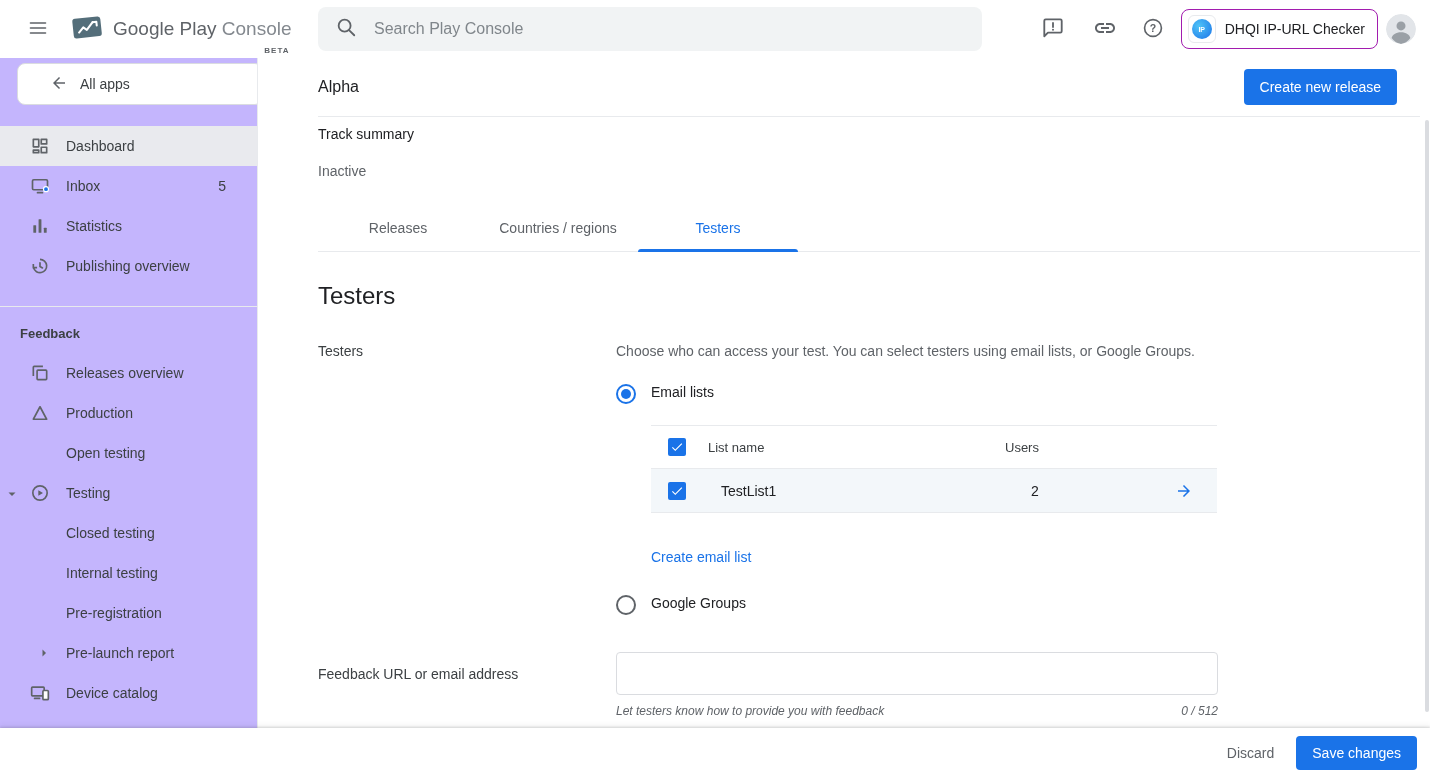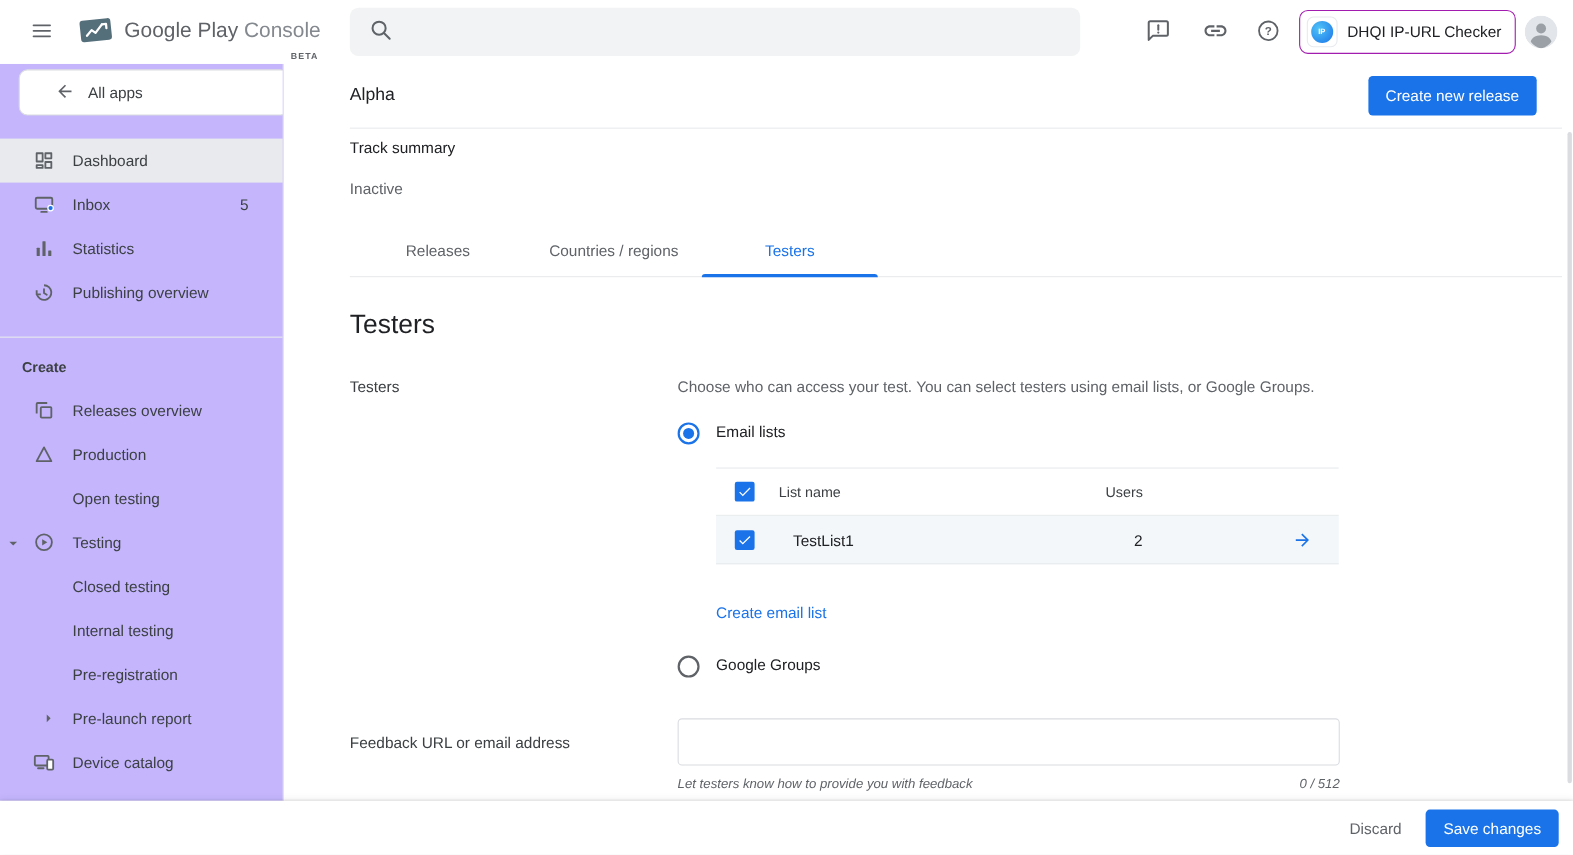--- a/index.html
+++ b/index.html
@@ -117,20 +117,21 @@
     <span class="logo-text"><span class="brand1">Google Play</span><span class="brand2"> Console</span></span>
     <span class="beta">BETA</span>
   </div>
   <div class="search">
     <span>
       <svg viewBox="0 0 24 24" width="22" height="22">
           <circle cx="10.5" cy="10.5" r="6.5" fill="none" stroke="#5f6368" stroke-width="2"></circle>
           <path d="M15.3 15.3 21 21" stroke="#5f6368" stroke-width="2" stroke-linecap="round"></path>
         </svg>
     </span>
+    <input type="text" placeholder="Search Play Console" style="">
   </div>
   <div class="topbar-right">
     <button class="icon-btn fb-btn">
       <span>
         <svg viewBox="0 0 24 24" width="22" height="22">
             <path d="M20 2.5H4a1.5 1.5 0 0 0-1.5 1.5v17l4-4H20a1.5 1.5 0 0 0 1.5-1.5V4A1.5 1.5 0 0 0 20 2.5z" fill="none" stroke="#5f6368" stroke-width="2" stroke-linejoin="round"></path>
             <path d="M12 6.5v4.5" stroke="#5f6368" stroke-width="2" stroke-linecap="round"></path>
             <circle cx="12" cy="13.8" r="1.1" fill="#5f6368"></circle>
           </svg>
       </span>
@@ -212,21 +213,21 @@
             <path d="M12 4a8 8 0 1 1-7.7 10.2"></path>
             <path d="M4 9.5V14h4.5" stroke-linejoin="round"></path>
             <path d="M12 8.2v4.3l3 1.8" stroke-linecap="round"></path>
           </svg>
       </span>
       <span>Publishing overview</span>
     </div>
   </nav>
 
   <div class="side-divider"></div>
-  <div class="section-label">Create</div>
+  <div class="section-label">Feedback</div>
 
   <nav class="nav release-nav">
     <div class="nav-item">
       <span class="nicon">
         <svg viewBox="0 0 24 24" width="20" height="20" fill="none" stroke="#5f6368" stroke-width="2" stroke-linejoin="round">
             <rect x="8.5" y="8.5" width="11.5" height="11.5" rx="1"></rect>
             <path d="M4 15.5V5a1 1 0 0 1 1-1h10.5"></path>
           </svg>
       </span>
       <span>Releases overview</span>

